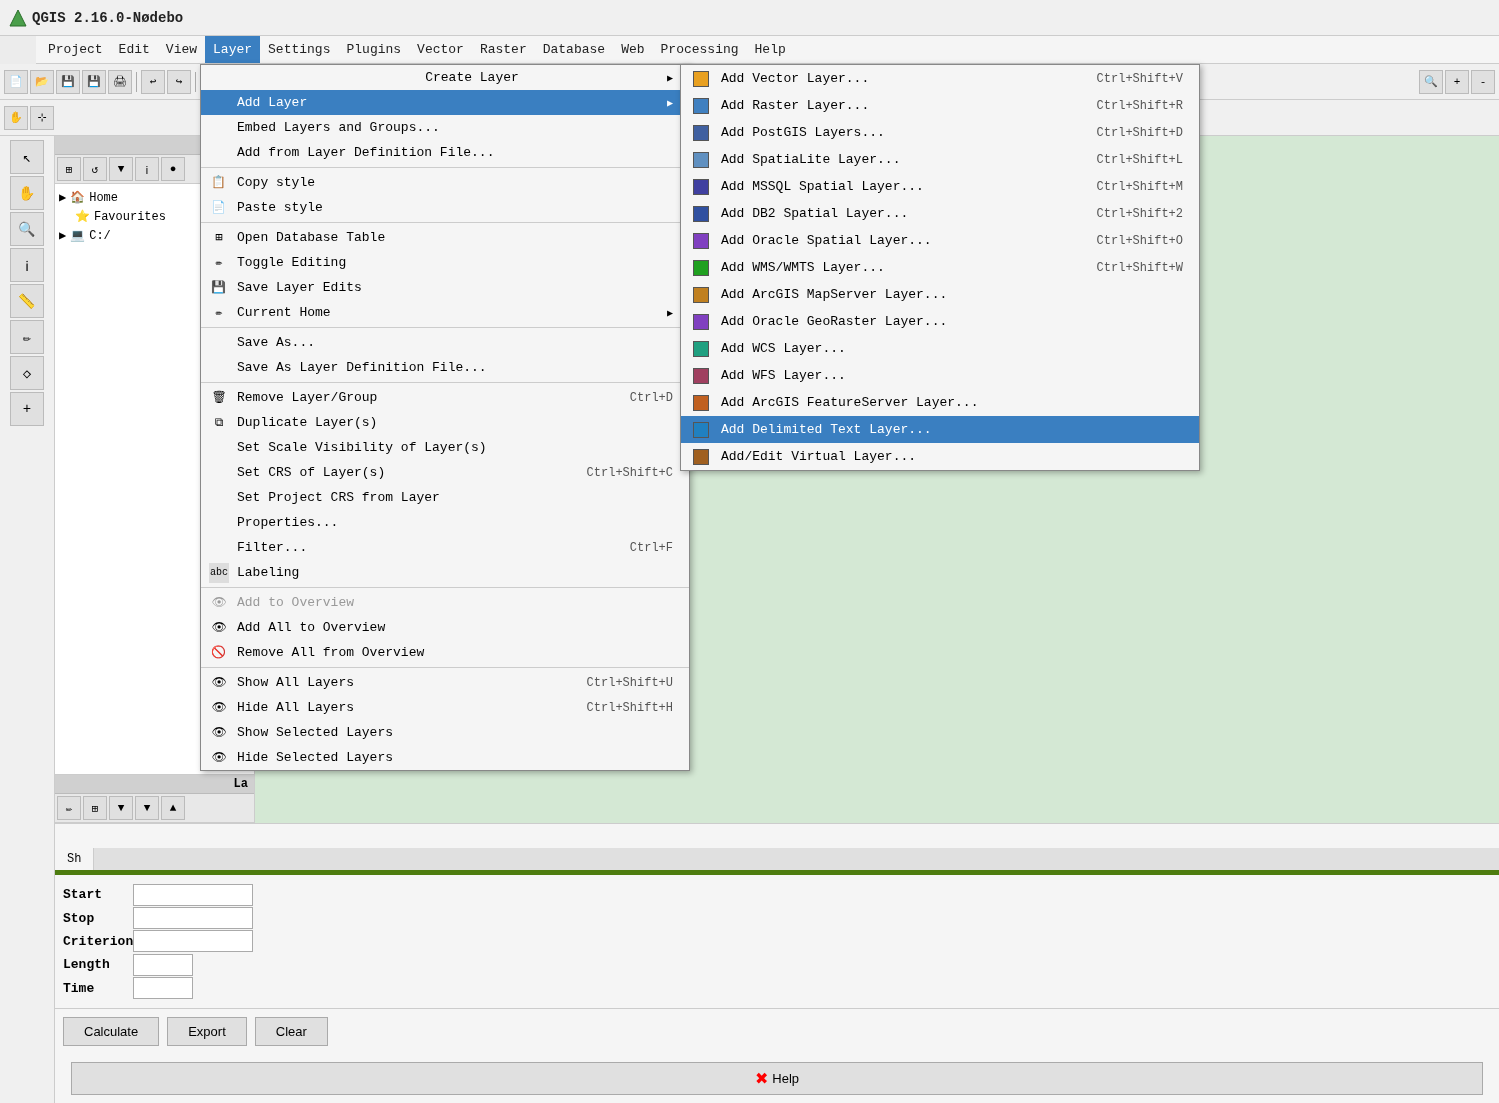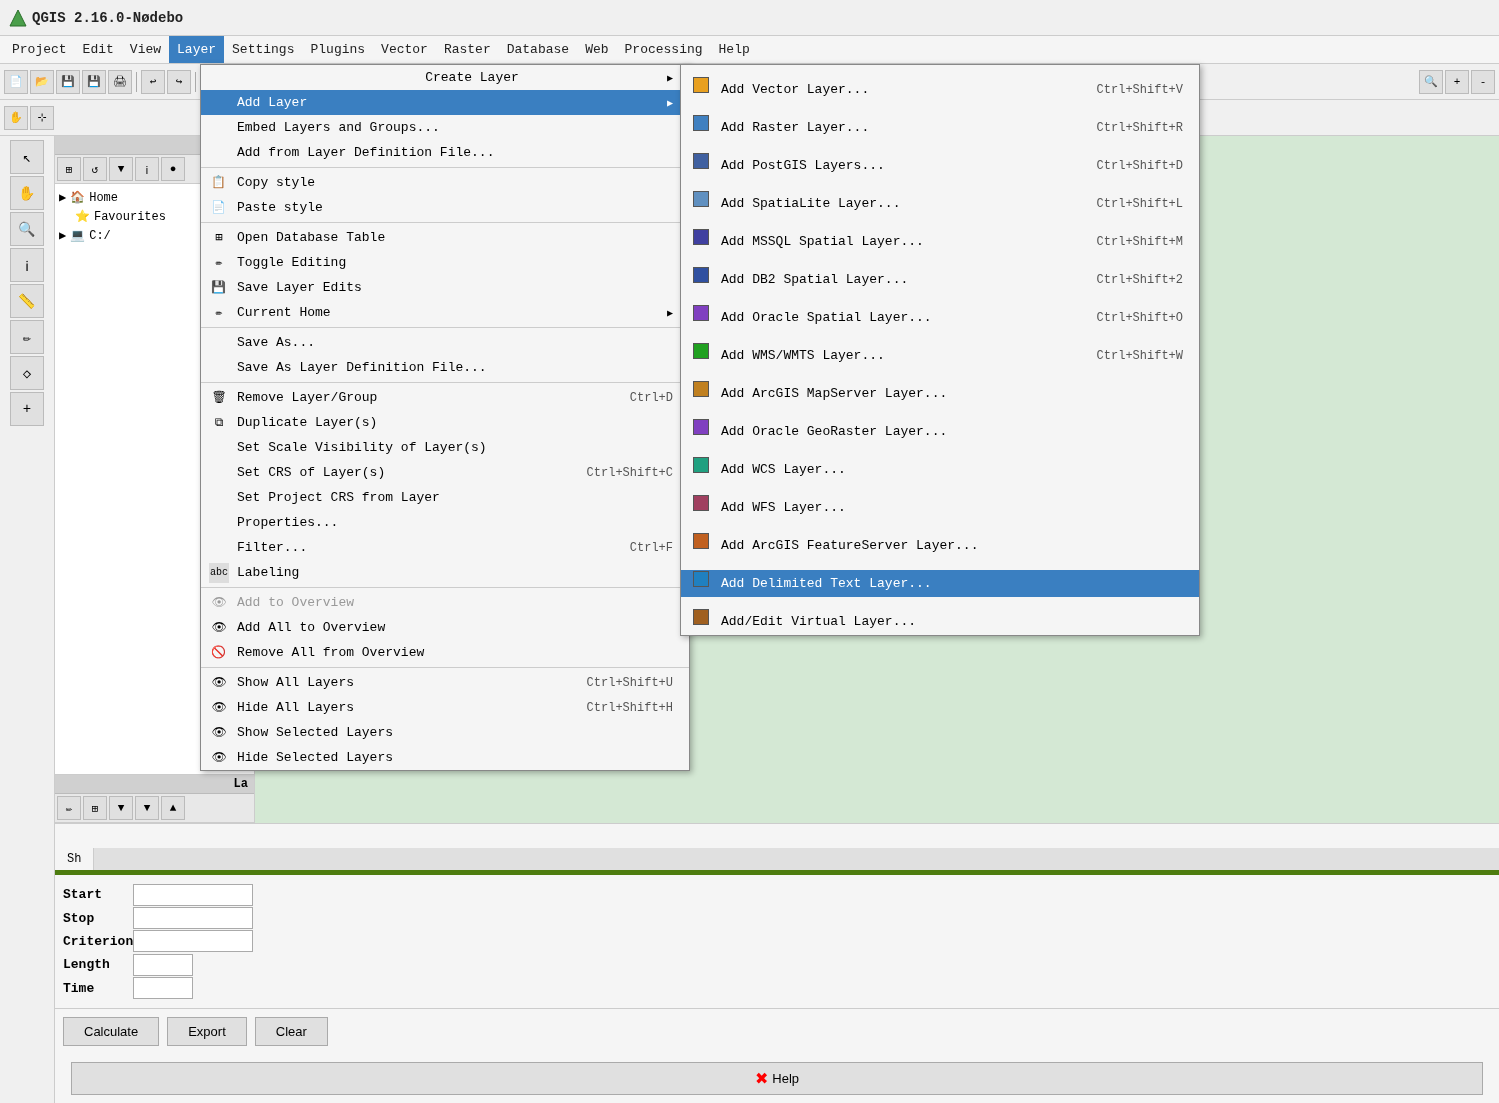--- a/index.html
+++ b/index.html
@@ -25,20 +25,21 @@
     }
 
     
     .menubar {
       height: 28px;
       background: #f5f5f5;
       border-bottom: 1px solid #ccc;
       display: flex;
       align-items: center;
       padding: 0 4px;
+      margin-left: 36px;
     }
     .menubar-item {
       padding: 2px 8px;
       cursor: pointer;
       font-size: 13px;
       color: #222;
       height: 100%;
       display: flex;
       align-items: center;
     }
@@ -305,27 +306,26 @@
       width: 520px;
       background: #f5f5f5;
       border: 1px solid #888;
       box-shadow: 2px 2px 6px rgba(0,0,0,0.3);
       z-index: 210;
     }
     .submenu-item {
       padding: 6px 16px 6px 40px;
       cursor: pointer;
       display: flex;
-      align-items: flex-end;
+      align-items: center;
       justify-content: space-between;
       position: relative;
       white-space: nowrap;
       font-family: 'Courier New', monospace;
       font-size: 13px;
-      margin-top: 11px;
     }
     .submenu-item.highlighted {
       background: #3a7fc1;
       color: white;
     }
     .submenu-item .icon {
       position: absolute;
       left: 8px;
       width: 24px;
       height: 24px;

